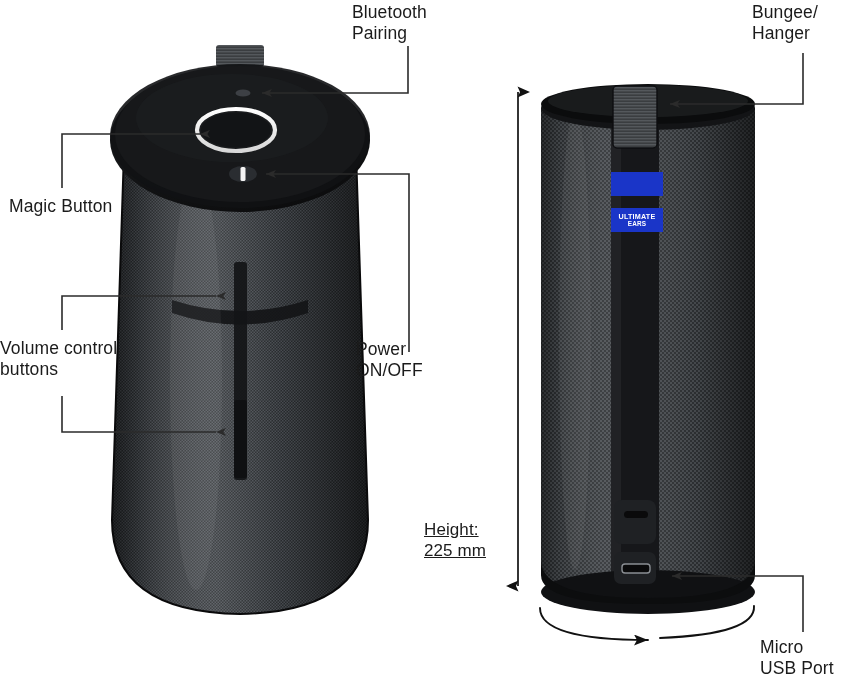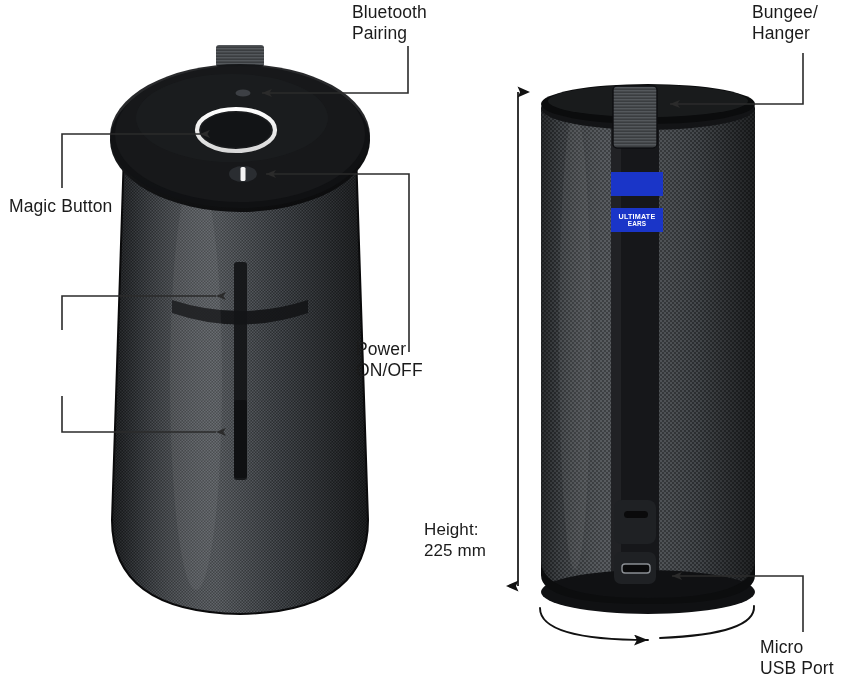--- a/index.html
+++ b/index.html
@@ -33,20 +33,21 @@
     white-space: pre-line;
     letter-spacing: 0.1px;
   }
   .dim-label {
     position: absolute;
     font-size: 17px;
     line-height: 1.25;
     color: #1b1b1b;
     white-space: pre-line;
     letter-spacing: 0.1px;
+    text-decoration: underline;
   }
   .t-left   { text-align: left; }
   .t-center { }
 </style>
 </head>
 <body>
 
 <div id="stage">
 
   <svg class="layer" viewBox="0 0 845 682">
@@ -211,20 +212,22 @@
               background:#1a35c8; color:#ffffff;margin-top:36px;">
     <span style="font-size:7.2px; font-weight:bold; letter-spacing:0.2px; line-height:1.1;">ULTIMATE</span>
     <span style="font-size:6.4px; font-weight:bold; letter-spacing:0.2px; line-height:1.1;">EARS</span>
   </div>
 
   <div class="callout-label t-center" style="left:352px; top:2px; width:112px;">Bluetooth
 Pairing</div>
 
   <div class="callout-label t-left" style="left:9px; top:196px; width:190px;">Magic Button</div>
 
+  <div class="callout-label t-center" style="left:0px; top:338px; width:128px;">Volume control
+buttons</div>
 
   <div class="callout-label t-center" style="left:356px; top:339px; width:106px;">Power
 ON/OFF</div>
 
   <div class="callout-label t-center" style="left:752px; top:2px; width:100px;">Bungee/
 Hanger</div>
 
   <div class="callout-label t-center" style="left:760px; top:637px; width:90px;">Micro
 USB Port</div>
 

